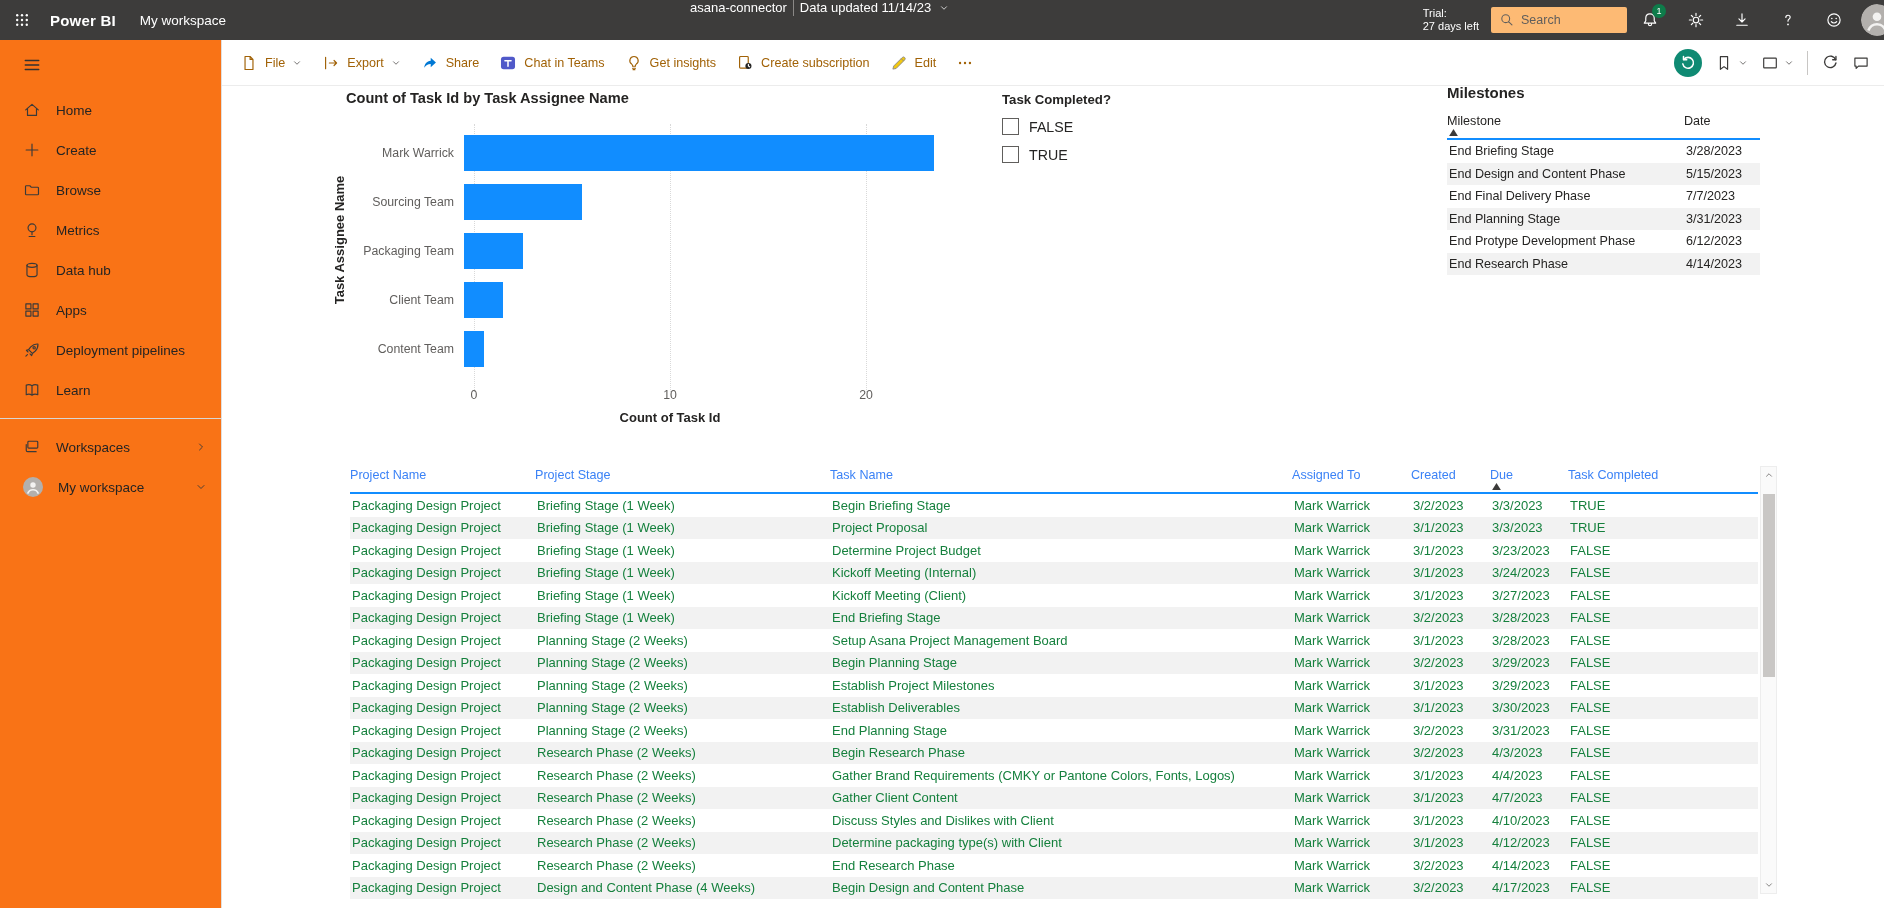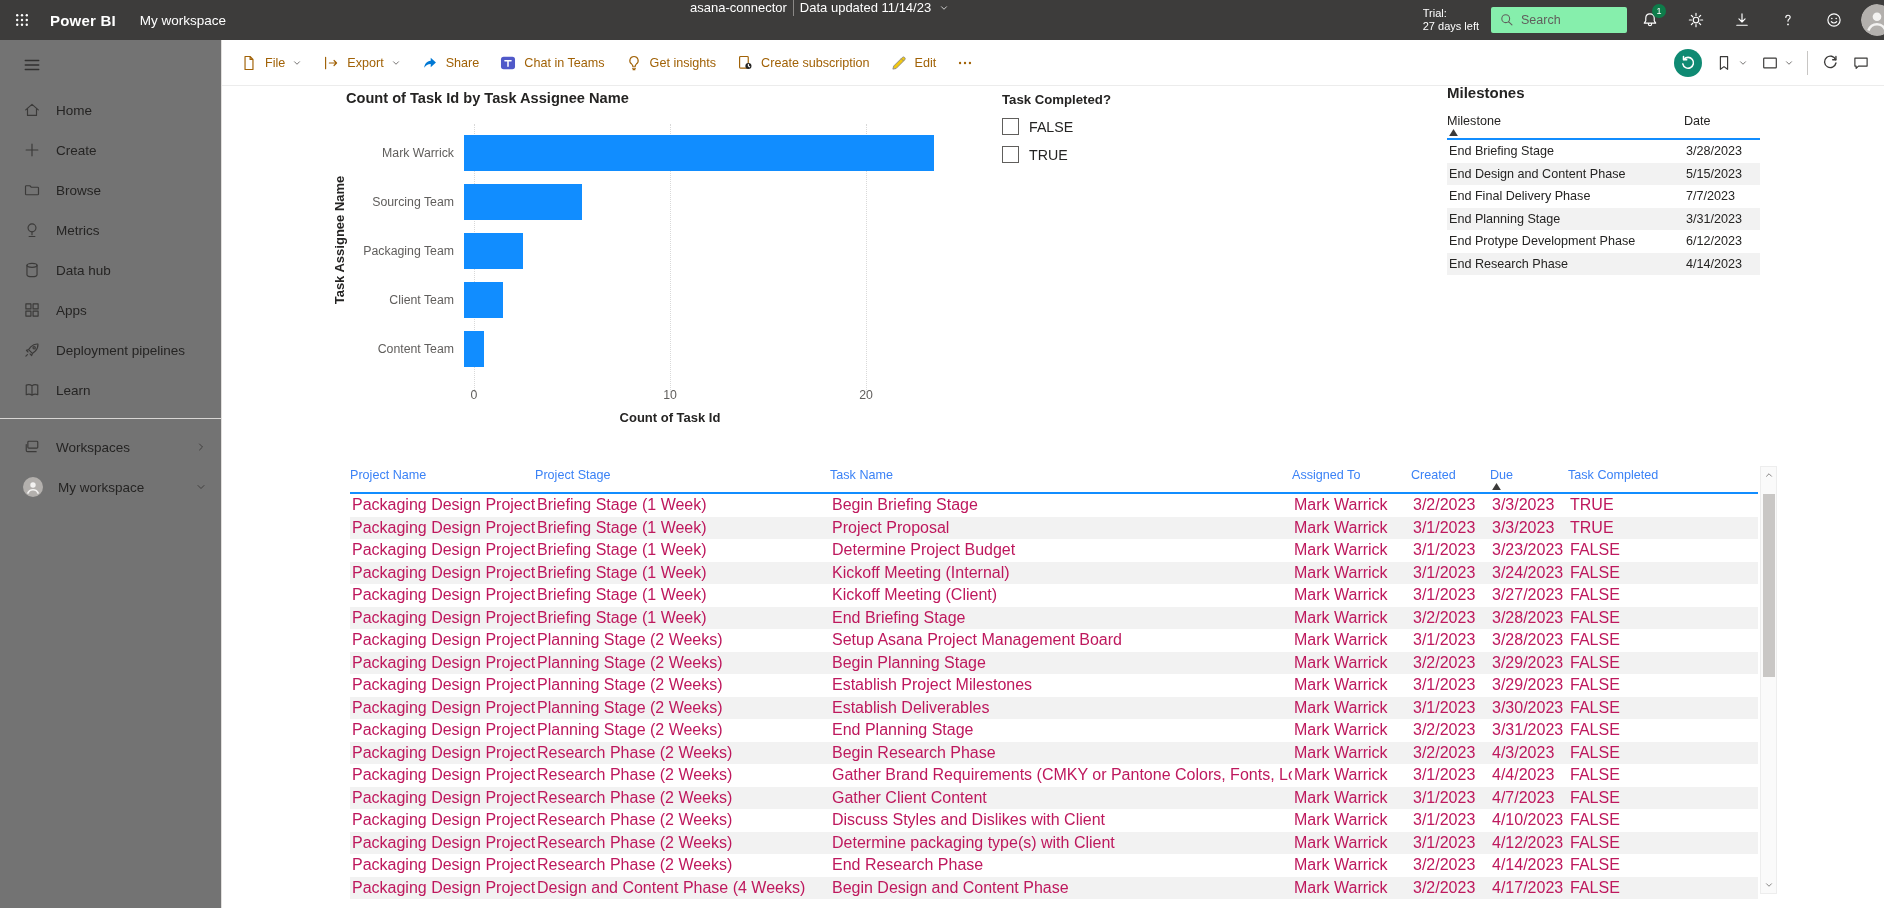--- a/index.html
+++ b/index.html
@@ -13,39 +13,39 @@
   
   .topbar{position:absolute;left:0;top:0;width:1884px;height:40px;background:#3d3c3b;display:flex;align-items:center;color:#fff;overflow:hidden;z-index:10}
   .waffle{width:44px;height:40px;display:flex;align-items:center;justify-content:center;color:#fff;cursor:pointer}
   .brand{font-size:15px;font-weight:700;letter-spacing:.2px;margin-left:6px;white-space:nowrap}
   .tb-workspace{margin-left:24px;font-size:13.5px;white-space:nowrap;cursor:pointer}
   .tb-center{position:absolute;left:690px;top:0;height:40px;display:flex;align-items:flex-start;gap:6px;font-size:13px}
   .tb-sep{width:1px;height:16px;background:#8a8886}
   .tb-updated{display:flex;align-items:center;gap:8px;cursor:pointer}
   .tb-right{margin-left:auto;display:flex;align-items:center;height:40px}
   .trial{font-size:11px;line-height:13px;margin-right:12px;white-space:nowrap}
-  .searchbox{width:136px;height:26px;background:#86efac;border-radius:2px;display:flex;align-items:center;padding:0 8px;gap:6px;color:#605e5c}
+  .searchbox{width:136px;height:26px;background:#fdba74;border-radius:2px;display:flex;align-items:center;padding:0 8px;gap:6px;color:#605e5c}
   .searchbox input{border:0;outline:0;background:transparent;font-size:12.5px;color:#323130;width:86px;font-family:inherit}
   .searchbox input::placeholder{color:#605e5c}
   .tb-icon{width:46px;height:40px;display:flex;align-items:center;justify-content:center;position:relative;color:#fff;cursor:pointer}
   .badge{position:absolute;top:4px;left:25px;min-width:14px;height:14px;border-radius:8px;background:#0e7c4a;color:#fff;font-size:9px;display:flex;align-items:center;justify-content:center;padding:0 3px}
   .tb-avatar{width:32px;height:32px;border-radius:50%;overflow:hidden;margin-left:4px;margin-right:-9px;flex:none}
 
   
   .cmdbar{position:absolute;left:222px;top:40px;width:1662px;height:46px;background:#fff;border-bottom:1px solid #ececec;display:flex;align-items:center;padding-left:8px}
   .cmd-items{display:flex;align-items:center}
   .cmd-item{display:flex;align-items:center;gap:7px;padding:0 10px;height:32px;font-size:12.6px;color:#a16207;cursor:pointer;border-radius:2px;white-space:nowrap}
   .cmd-chev{color:#484644}
   .cmd-right{margin-left:auto;display:flex;align-items:center;gap:13px;padding-right:14px}
   .rst{width:28px;height:28px;border-radius:50%;background:#0f8a73;display:flex;align-items:center;justify-content:center;cursor:pointer}
   .cmd-iconbtn{display:flex;align-items:center;gap:5px;color:#3b3a39;cursor:pointer}
   .v-div{width:1px;height:24px;background:#c8c6c4}
 
   
-  .sidebar{position:absolute;left:0;top:40px;width:222px;height:868px;background:#737373;border-right:1px solid #e1dfdd;padding-top:8px}
+  .sidebar{position:absolute;left:0;top:40px;width:222px;height:868px;background:#f97316;border-right:1px solid #e1dfdd;padding-top:8px}
   .burger{width:18px;height:18px;margin:8px 0 16px 23px;color:#323130;cursor:pointer}
   .nav-item{display:flex;align-items:center;height:40px;padding:0 14px 0 23px;gap:15px;font-size:13.5px;color:#252423;cursor:pointer;white-space:nowrap}
   .nav-item .ic{color:#3b3a39}
   .nav-label{overflow:hidden;text-overflow:ellipsis}
   .nav-chev{margin-left:auto;color:#605e5c}
   .nav-div{height:1px;background:#d8d6d4;margin:8px 0}
 
   
   .canvas{position:absolute;left:222px;top:86px;width:1662px;height:822px;background:#fff}
 
@@ -79,21 +79,21 @@
   .th-label{display:block;white-space:nowrap}
   .sort{display:block;height:9px;line-height:8px;padding-left:2px}
   .mrows .mrow{display:grid;grid-template-columns:237px 1fr;height:22.5px;align-items:center;font-size:12.6px;color:#252423}
   .mrows .mrow:nth-child(even){background:#f2f2f2}
   .mtd{padding-left:2px;white-space:nowrap;overflow:hidden}
 
   
   .ttable{position:absolute;left:128px;top:382px;width:1408px}
   .thead{display:grid;grid-template-columns:185px 295px 462px 119px 79px 78px 1fr;border-bottom:2px solid #118DFF;padding-bottom:1px}
   .th{font-size:12.6px;color:#3b82f6;cursor:pointer}
-  .trows .tr{display:grid;grid-template-columns:185px 295px 462px 119px 79px 78px 1fr;height:22.5px;align-items:center;font-size:16px;color:#be185d}
+  .trows .tr{display:grid;grid-template-columns:185px 295px 462px 119px 79px 78px 1fr;height:22.5px;align-items:center;font-size:13px;color:#15803d}
   .trows .tr:nth-child(even){background:#f2f2f2}
   .td{padding-left:2px;padding-right:6px;white-space:nowrap;overflow:hidden}
 
   
   .vscroll{position:absolute;left:1538px;top:380px;width:17px;height:428px;background:#fafafa;border:1px solid #ededed;display:flex;flex-direction:column;justify-content:space-between;align-items:center}
   .vs-btn{height:16px;width:100%;display:flex;align-items:center;justify-content:center;color:#605e5c;cursor:pointer}
   .vs-thumb{position:absolute;top:27px;left:2px;width:12px;height:183px;background:#c9c7c5;cursor:grab}
 </style>
 </head>
 <body>

